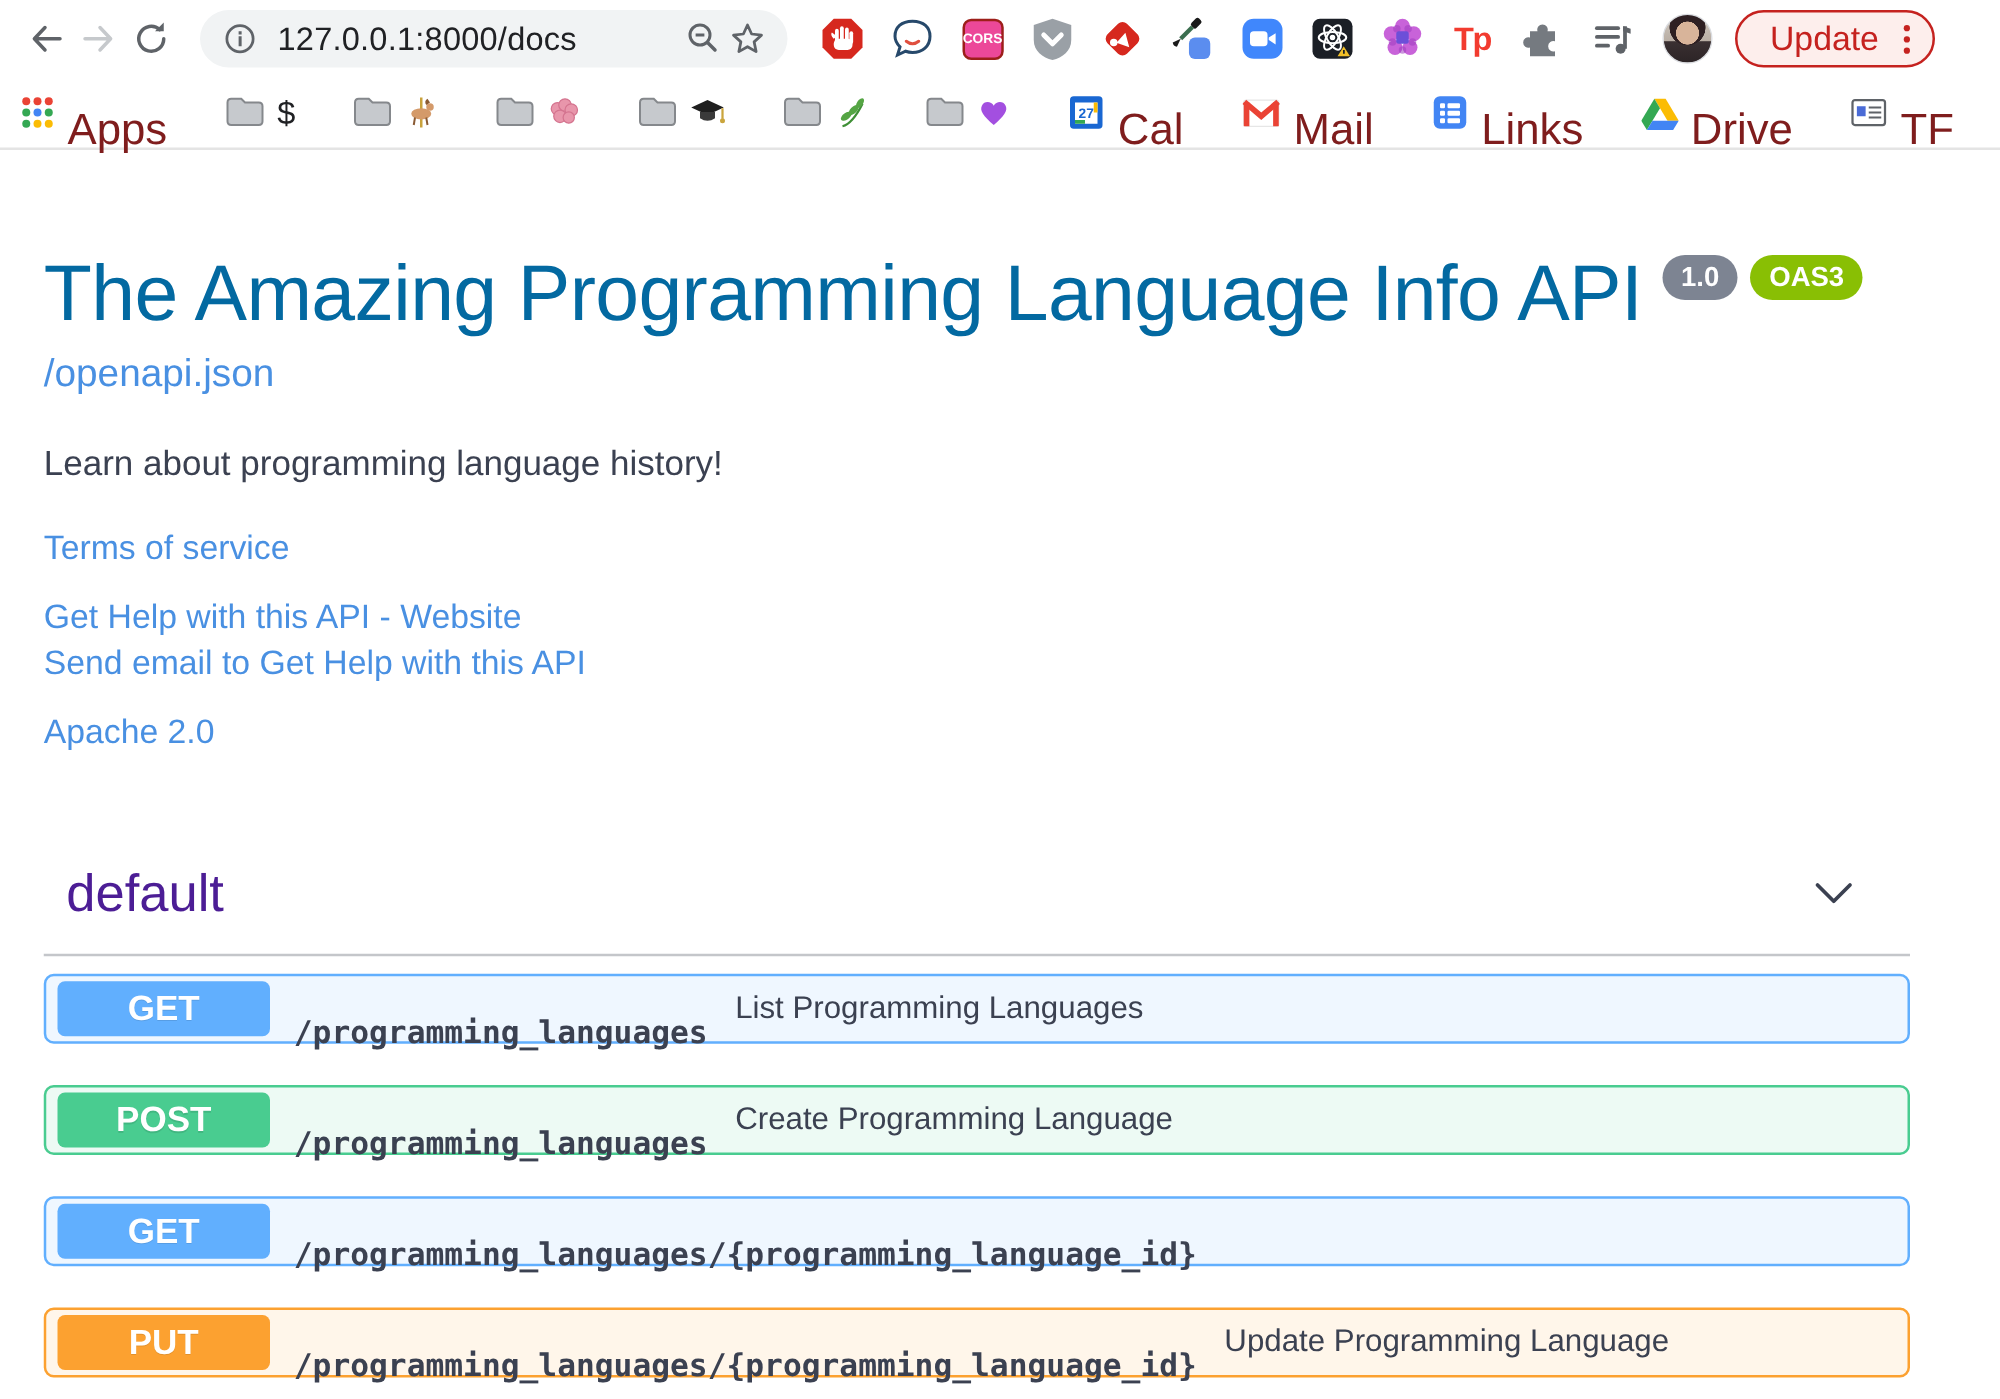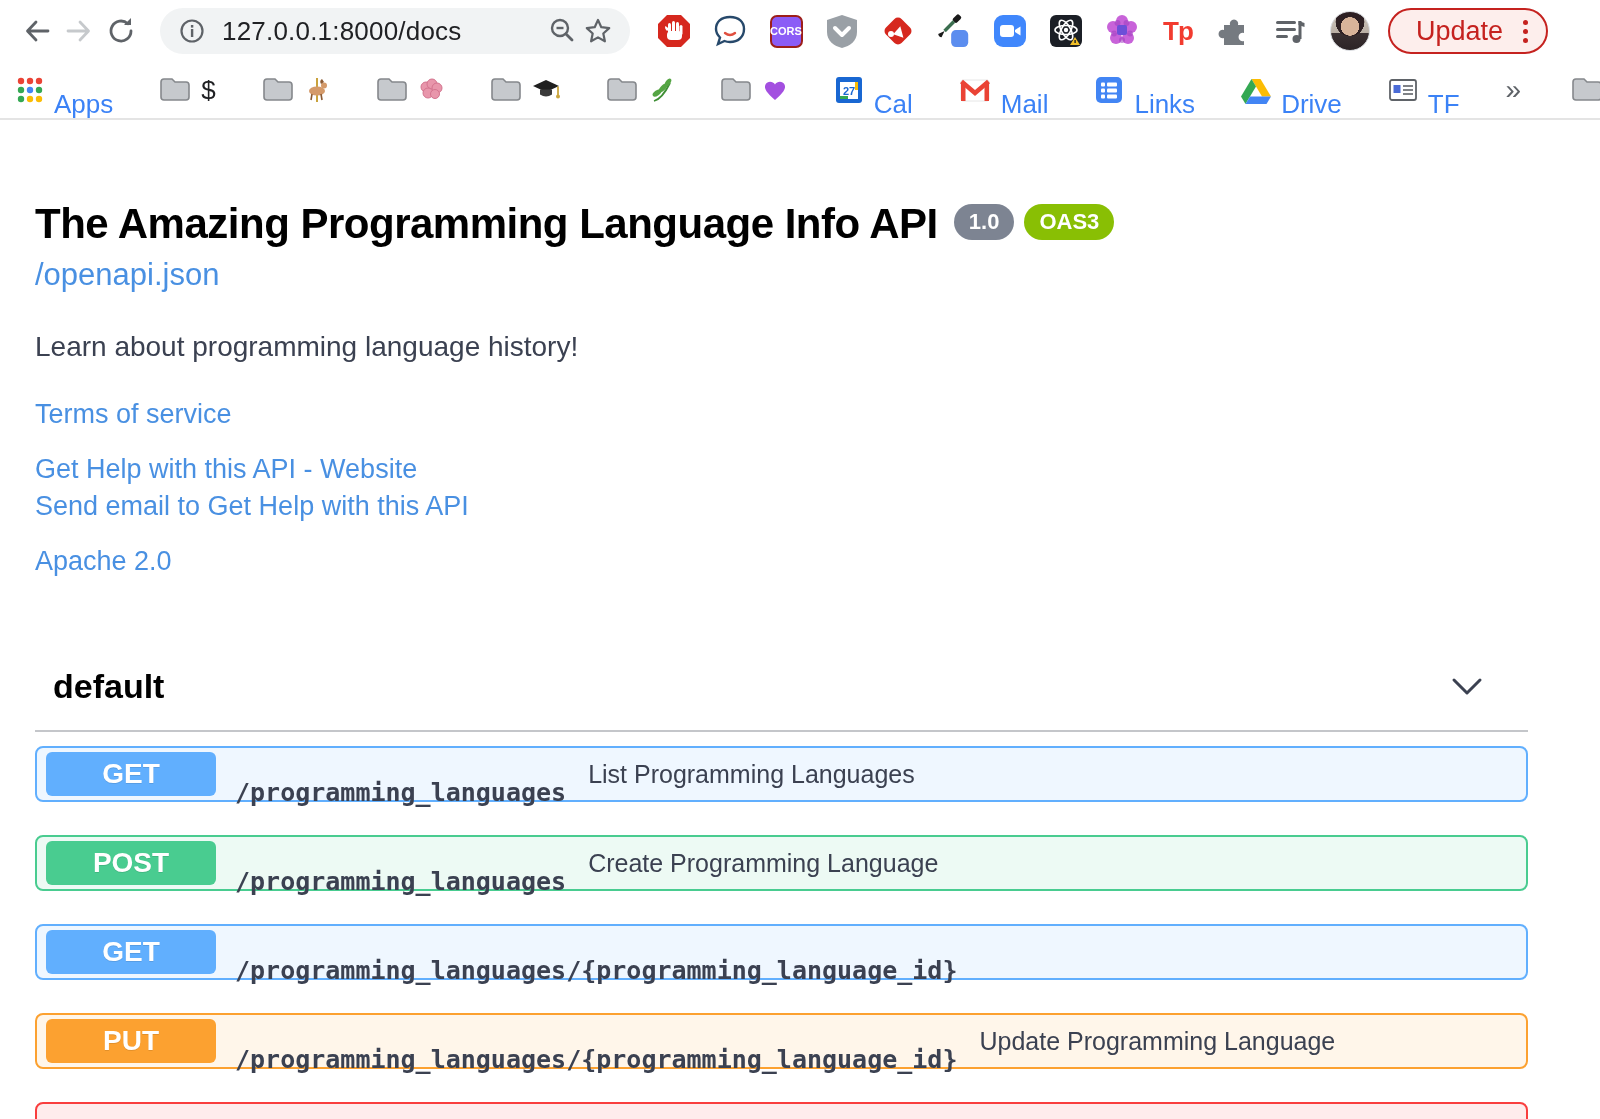--- a/index.html
+++ b/index.html
@@ -8,66 +8,66 @@
 
   
   .toolbar { height:62px; display:flex; align-items:center; background:#fff; padding:0 14px 0 16px; }
   .nav-btn { width:42px; height:42px; display:flex; align-items:center; justify-content:center; flex:0 0 auto; }
   .url-pill { margin-left:18px; flex:0 0 470px; height:46px; background:#f1f3f4; border-radius:23px;
               display:flex; align-items:center; padding:0 14px; }
   .url-text { font-size:26px; color:#202124; margin-left:12px; flex:1 1 auto; letter-spacing:0.2px; }
   .pill-icon { width:36px; height:36px; display:flex; align-items:center; justify-content:center; flex:0 0 auto; }
   .ext-row { display:flex; align-items:center; margin-left:26px; gap:20px; flex:0 0 auto; }
   .ext { width:36px; height:36px; display:flex; align-items:center; justify-content:center; position:relative; }
-  .cors-box { width:33px; height:33px; background:#8b5cf6; border:2px solid #9d1f1a; border-radius:7px;
+  .cors-box { width:33px; height:33px; background:#ec4899; border:2px solid #9d1f1a; border-radius:7px;
               color:#fff; font-weight:700; font-size:11px; display:flex; align-items:center; justify-content:center;
               letter-spacing:0; }
   .tp-text { font-weight:800; font-size:26px; color:#f23b2f; letter-spacing:-1px; }
   .avatar { width:40px; height:40px; border-radius:50%; margin-left:22px; flex:0 0 auto;
             background:
               radial-gradient(circle at 50% 38%, #d8b49a 0 30%, transparent 31%),
               radial-gradient(circle at 50% 26%, #2e2023 0 42%, transparent 43%),
               linear-gradient(180deg,#cfc8bf 0%, #b9aea4 55%, #3a3032 56%, #2c2426 100%);
             border:1px solid #dadce0; }
   .update-pill { margin-left:18px; height:46px; border:2.5px solid #c5221f; border-radius:24px; background:#fdeeec;
                  display:flex; align-items:center; padding:0 18px 0 26px; gap:20px; flex:0 0 auto; }
   .update-text { color:#c5221f; font-size:27px; }
   .dots3 { display:flex; flex-direction:column; gap:4px; }
   .dots3 i { width:5px; height:5px; border-radius:50%; background:#c5221f; }
 
   
   .bookmarks { height:58px; display:flex; align-items:center; padding:0 16px; gap:0; border-bottom:2px solid #e4e4e4; }
   .bm { display:flex; align-items:center; gap:10px; margin-right:46px; flex:0 0 auto; }
-  .bm-label { font-size:26px; color:#3b82f6; white-space:nowrap;margin-top:28px; }
+  .bm-label { font-size:35px; color:#7f1d1d; white-space:nowrap;margin-top:28px; }
   .bm-glyph { font-size:26px; color:#202124; }
   .spacer { flex:1 1 auto; }
   .overflow-chevrons { font-size:28px; color:#5f6368; margin-right:26px; }
   .bm-divider { width:2px; height:34px; background:#d7d7d7; margin-right:24px; }
 
   
   .content { margin-left:35px; width:1493px; }
   .title-row { margin-top:80px; display:flex; align-items:flex-start; }
-  h1.api-title { margin:0; font-size:42px; font-weight:700; color:#000000; letter-spacing:-0.5px; line-height:1.12; }
+  h1.api-title { margin:0; font-size:63px; font-weight:400; color:#0369a1; letter-spacing:-0.5px; line-height:1.12; }
   .badges { display:flex; gap:10px; margin-left:16px; margin-top:4px; }
   .badge { height:36px; padding:0 15px; border-radius:50px; display:flex; align-items:center;
            color:#fff; font-weight:700; font-size:22px; }
   .badge.version { background:#7d8492; }
   .badge.oas { background:#89bf04; }
   a.plain-link { color:#4990e2; text-decoration:none; display:inline-block; }
   .spec-link { font-size:31px; margin-top:10px; }
   .description { margin-top:38px; font-size:28px; color:#3b4151; }
   .link-tos { margin-top:36px; font-size:27px; }
   .link-site { margin-top:24px; font-size:27px; }
   .link-email { margin-top:6px; font-size:27px; }
   .link-license { margin-top:24px; font-size:27px; }
 
   .section { margin-top:90px; }
   .section-header { display:flex; align-items:center; justify-content:space-between;
                     padding:0 44px 24px 18px; border-bottom:2px solid rgba(59,65,81,.3); }
-  .section-title { font-size:34px; font-weight:700; color:#000000; }
+  .section-title { font-size:42px; font-weight:400; color:#4c1d95; }
   .chev-btn { width:34px; height:24px; display:flex; align-items:center; justify-content:center; }
 
   .opblock { margin-top:33px; height:56px; border:2px solid; border-radius:8px;
              display:flex; align-items:center; }
   .opblock:first-of-type { margin-top:14px; }
   .method { width:170px; height:44px; margin-left:9px; border-radius:6px; color:#fff; font-weight:700;
             font-size:28px; display:flex; align-items:center; justify-content:center; flex:0 0 auto;
             text-shadow:0 1px 0 rgba(0,0,0,.1); }
   .path { margin-left:19px; font-family:"DejaVu Sans Mono", monospace; font-weight:700; font-size:25px;
           color:#3b4151; letter-spacing:0; white-space:nowrap;margin-top:37px; }

